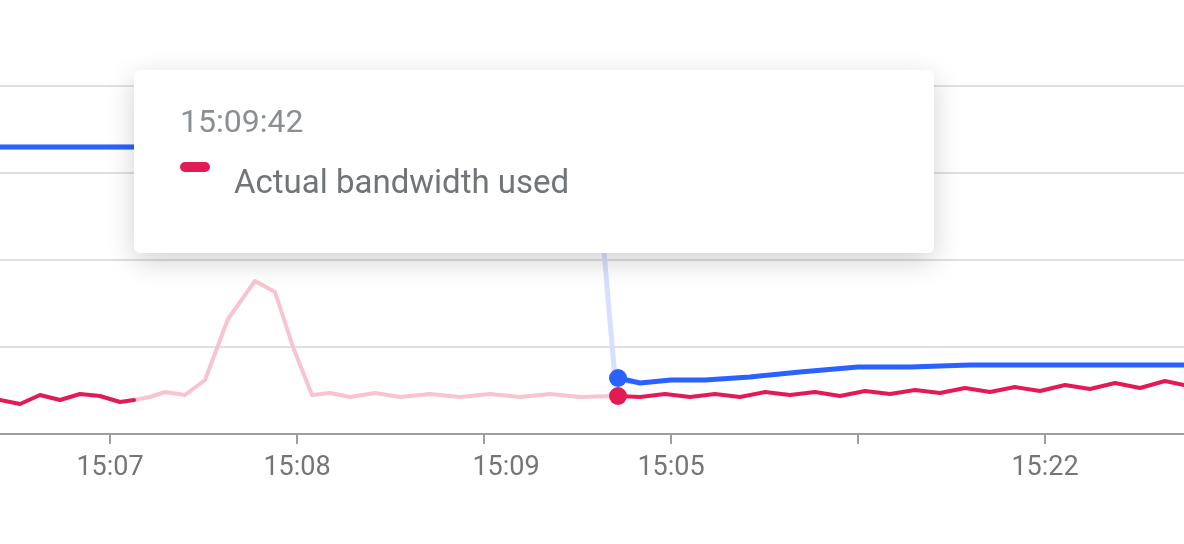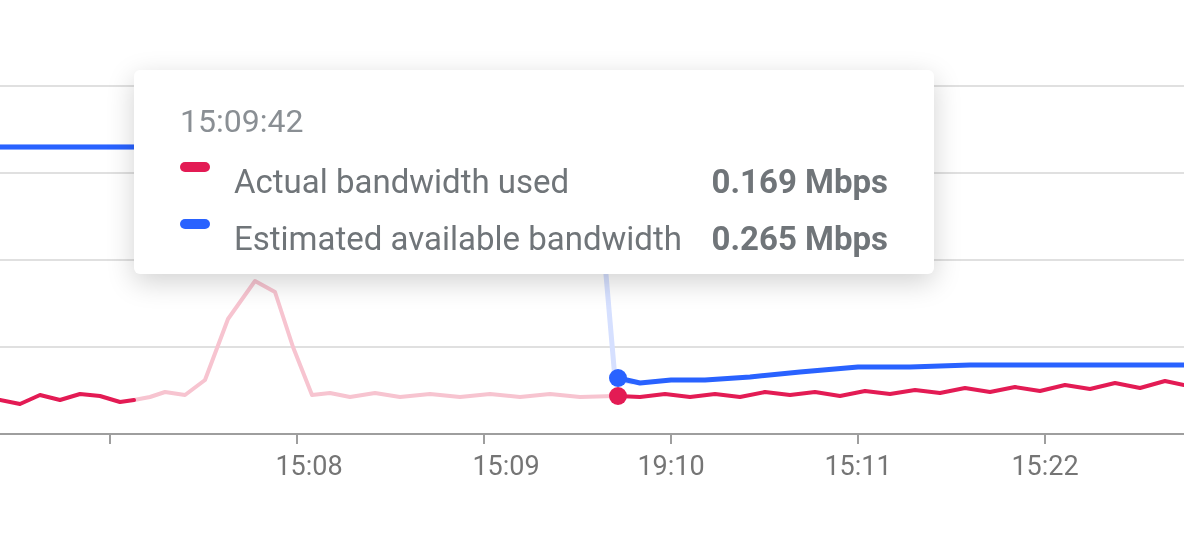--- a/index.html
+++ b/index.html
@@ -79,21 +79,21 @@
     fill: #2962ff;
   }
   .tooltip {
     position: absolute;
     left: 134px;
     top: 70px;
     width: 800px;
     background: #ffffff;
     border-radius: 6px;
     box-shadow: 0 8px 28px rgba(0,0,0,0.18);
-    padding: 32px 46px 16px 46px;
+    padding: 32px 46px 52px 46px;
     box-sizing: border-box;
   }
   .tooltip-time {
     color: #8a8f94;
     font-size: 32px;
     margin-bottom: 22px;
   }
   .tooltip-row {
     display: flex;
     align-items: flex-start;
@@ -149,32 +149,26 @@
     <path class="series-est" d="M618 378 L640 383 L671 380 L705 380 L750 377 L800 372 L858 367 L910 367 L970 365 L1045 365 L1184 365"></path>
 
     <path class="series-actual-fade" d="M134 400 L150 397 L165 392 L185 395 L205 380 L228 319 L255 281 L275 292 L293 347 L312 395 L330 393 L350 397 L375 393 L400 397 L430 394 L460 397 L490 394 L520 397 L550 394 L580 397 L615 396 L618 396"></path>
     <path class="series-actual" d="M0 400 L20 404 L40 395 L60 400 L80 394 L100 396 L120 402 L134 400"></path>
     <path class="series-actual" d="M618 396 L640 397 L665 394 L690 397 L715 394 L740 397 L765 392 L790 395 L815 392 L840 396 L865 391 L890 394 L915 390 L940 393 L965 388 L990 392 L1015 387 L1040 391 L1065 385 L1090 389 L1115 383 L1140 388 L1165 381 L1184 385"></path>
 
     <circle class="marker-est" cx="618" cy="378" r="9"></circle>
     <circle class="marker-actual" cx="618" cy="396" r="9"></circle>
   </svg>
 
-  <div class="tick-label" style="left:309px">15:08</div>
+  <div class="tick-label" style="left:110px">15:07</div>
+  <div class="tick-label" style="left:297px">15:08</div>
   <div class="tick-label" style="left:506px">15:09</div>
-  <div class="tick-label" style="left:671px">19:10</div>
-  <div class="tick-label" style="left:858px">15:11</div>
+  <div class="tick-label" style="left:671px">15:05</div>
   <div class="tick-label" style="left:1045px">15:22</div>
 
   <div class="tooltip">
     <div class="tooltip-time">15:09:42</div>
     <div class="tooltip-row">
       <div class="swatch sw-actual"></div>
       <div class="tooltip-label">Actual bandwidth used</div>
-      <div class="tooltip-value">0.169 Mbps</div>
-    </div>
-    <div class="tooltip-row">
-      <div class="swatch sw-est"></div>
-      <div class="tooltip-label">Estimated available bandwidth</div>
-      <div class="tooltip-value">0.265 Mbps</div>
     </div>
   </div>
 </div>
 
 </body></html>

